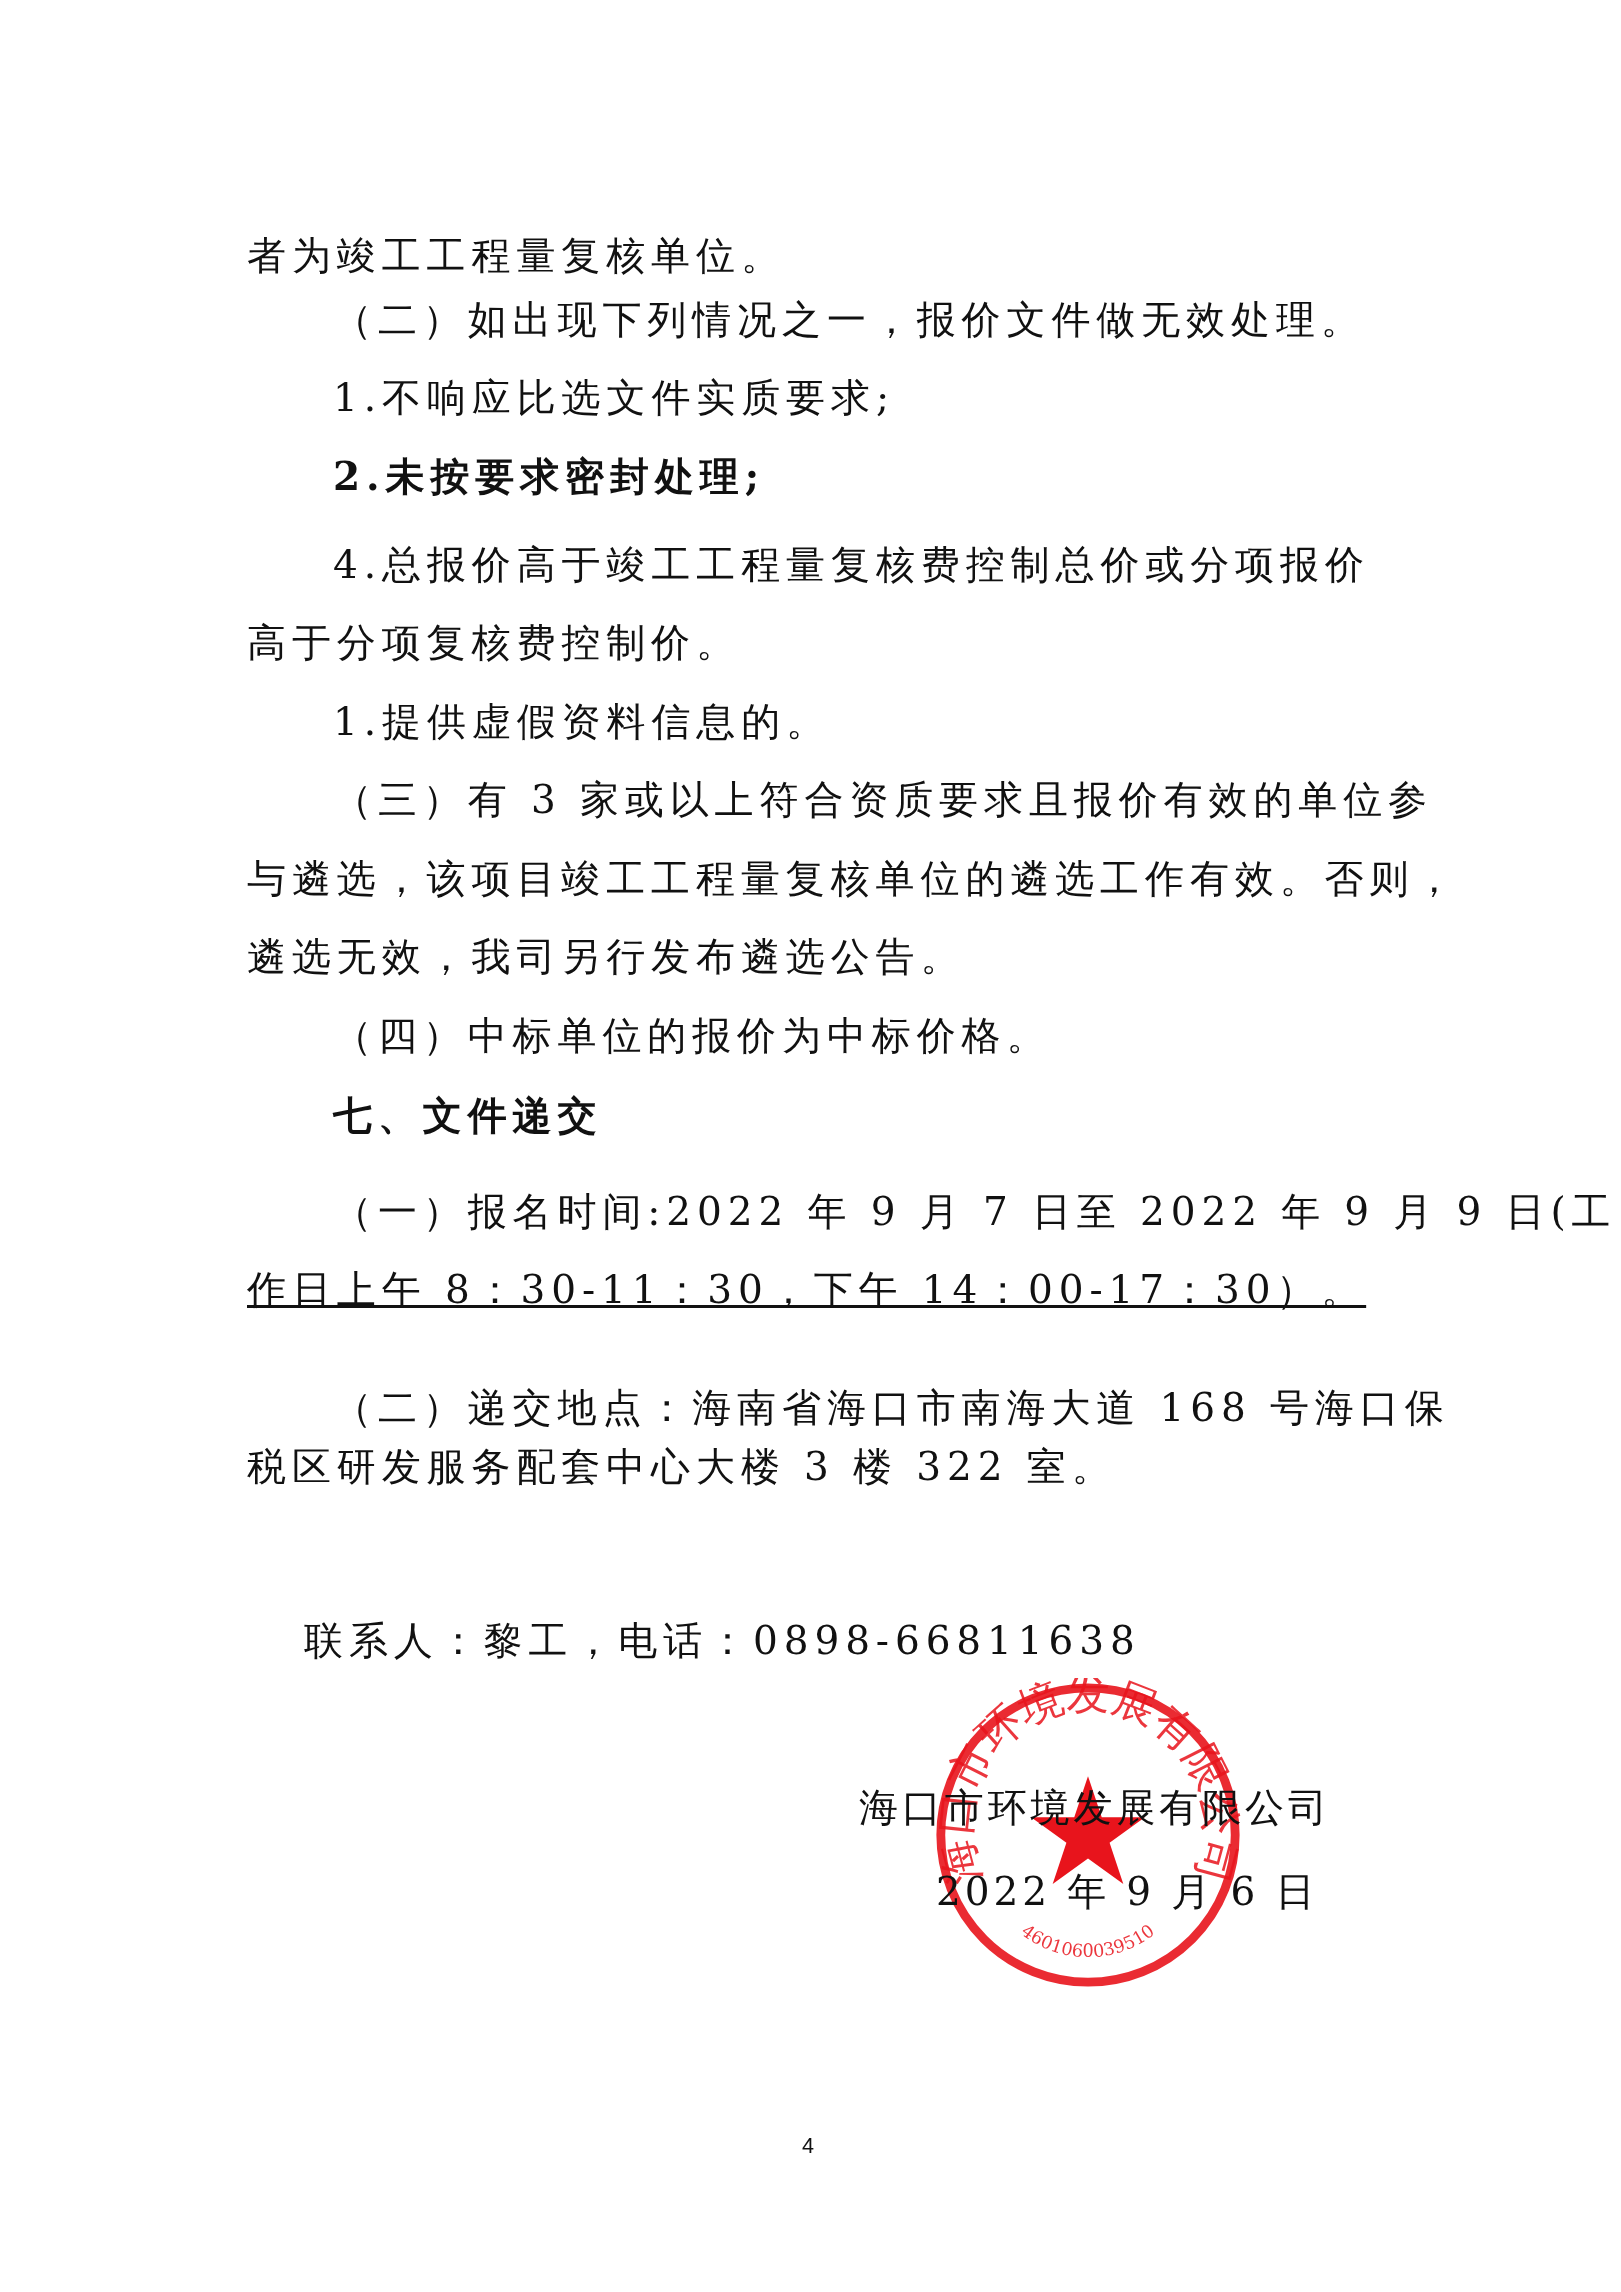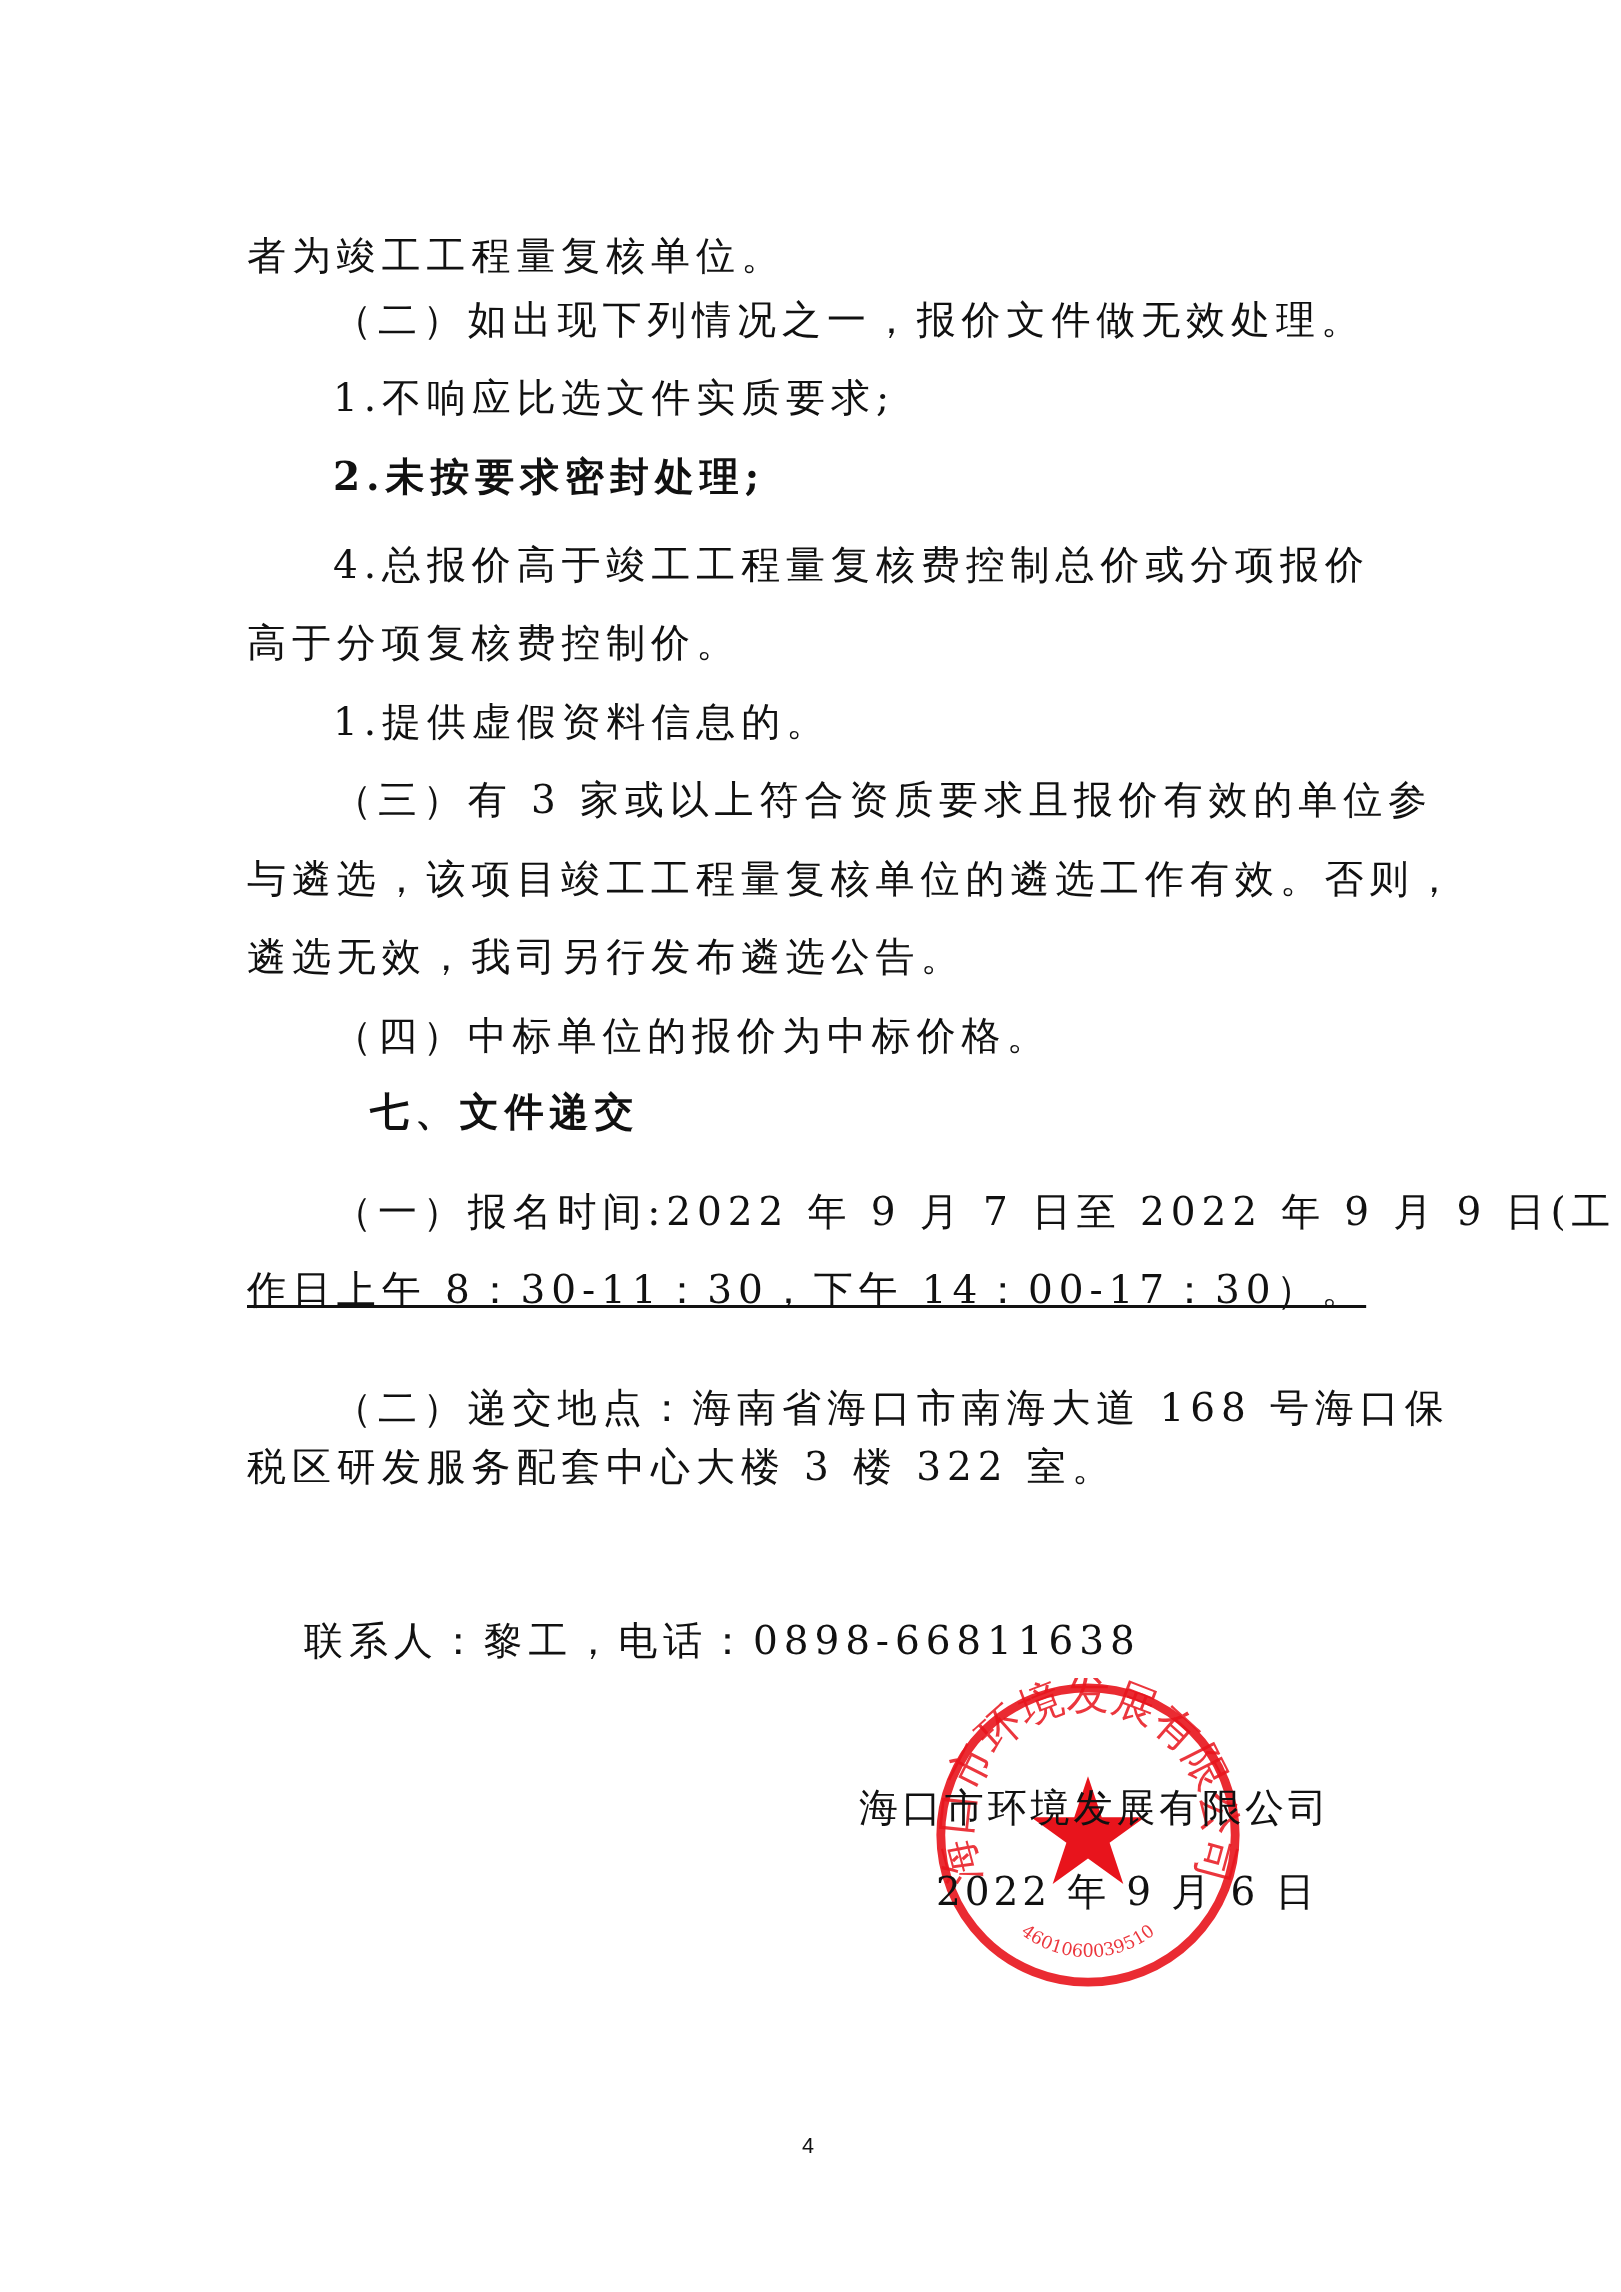--- a/index.html
+++ b/index.html
@@ -1,20 +1,20 @@
 <!DOCTYPE html>
 <html><head>
 <meta charset="utf-8">
 <style>
   html, body { margin: 0; padding: 0; background: #ffffff; }
   body { width: 1621px; height: 2293px; position: relative; overflow: hidden;
          font-family: "DejaVu Serif", "Liberation Serif", serif; color: #111; }
   .line { position: absolute; font-size: 39px; line-height: 47px; white-space: nowrap;
           letter-spacing: 5.9px; }
-  .heading { font-family: Liberation Mono, monospace; font-weight: bold; margin-left: 37px; }
+  .heading { font-family: Liberation Sans, sans-serif; font-weight: bold; }
   .seal { position: absolute; left: 931px; top: 1678px; width: 314px; height: 314px; }
   .page-num { position: absolute; left: 802px; top: 2133px; font-size: 21.6px;
               font-family: "Liberation Sans", sans-serif; }
   .sig { position: absolute; font-size: 39px; line-height: 47px; white-space: nowrap; letter-spacing: 3.9px; z-index: 1; }
 </style>
 </head>
 <body>
 
 <div>
   <div class="line" style="left:247px; top:218px;margin-top:14px;">者为竣工工程量复核单位。</div>

